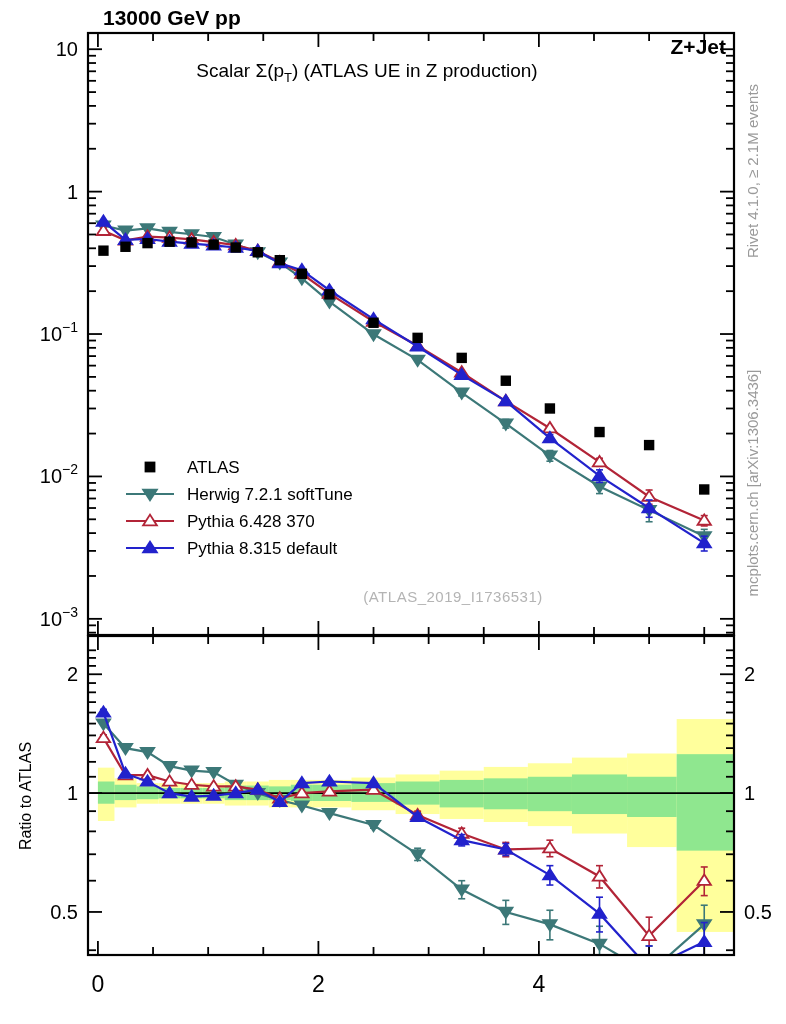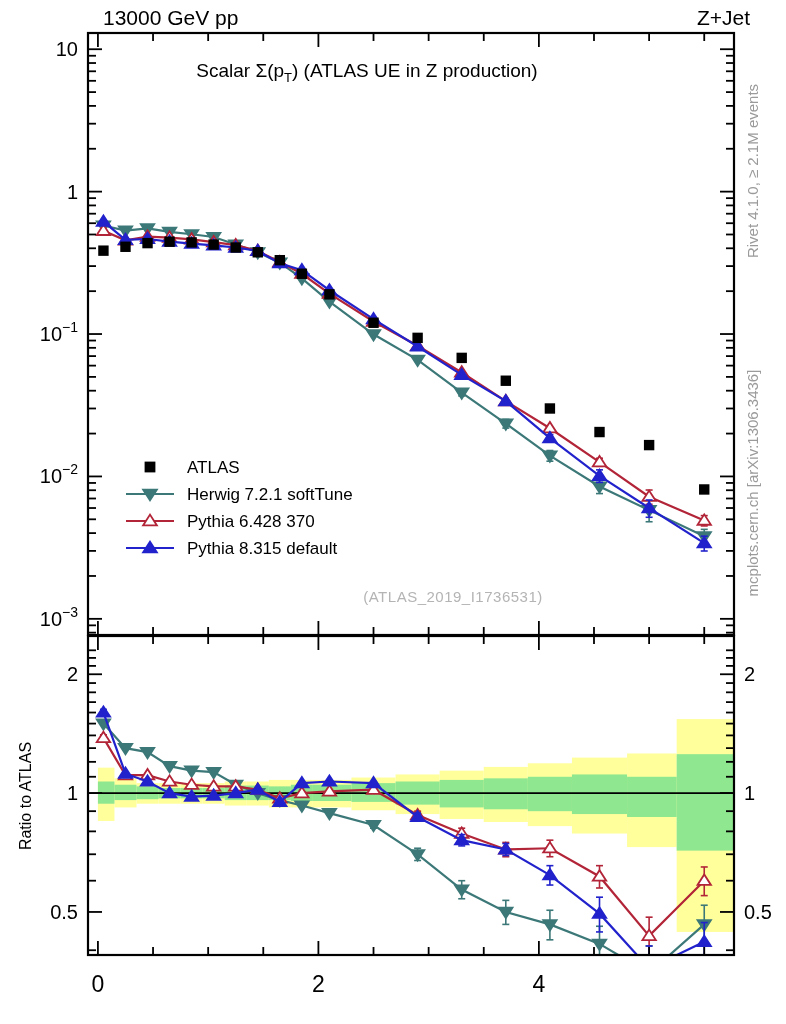--- a/index.html
+++ b/index.html
@@ -1,21 +1,21 @@
 <!DOCTYPE html>
 <html><head>
 <meta charset="utf-8">
 <style>
   html,body{margin:0;padding:0;background:#fff;}
   .page{position:relative;width:786px;height:1024px;background:#ffffff;overflow:hidden;
         font-family:"Liberation Sans",sans-serif;color:#000;}
   svg{position:absolute;left:0;top:0;}
-  .hdr{position:absolute;top:6px;font-size:21px;color:#000;}
+  .hdr{position:absolute;top:6px;font-size:21px;color:#000;font-weight:bold;}
   .hdr-left{left:103px;}
-  .hdr-right{right:36px;}
+  .hdr-right{right:60px;margin-top:29px;}
   .plot-title{position:absolute;left:88px;width:558px;top:60px;text-align:center;font-size:19px;}
   .plot-title .sub{font-size:13px;position:relative;top:5px;}
   .watermark{position:absolute;left:88px;width:730px;top:588px;text-align:center;
              font-size:15px;color:#b4b4b4;letter-spacing:.5px;}
   .ratio-ylabel{position:absolute;left:-73px;top:786px;width:200px;height:20px;text-align:center;
                 font-size:16px;transform:rotate(-90deg);}
   .side{position:absolute;left:620px;width:266px;height:18px;text-align:center;font-size:15px;
         color:#9a9a9a;transform:rotate(-90deg);white-space:nowrap;}
   .side-top{top:162px;}
   .side-bottom{top:474px;}

